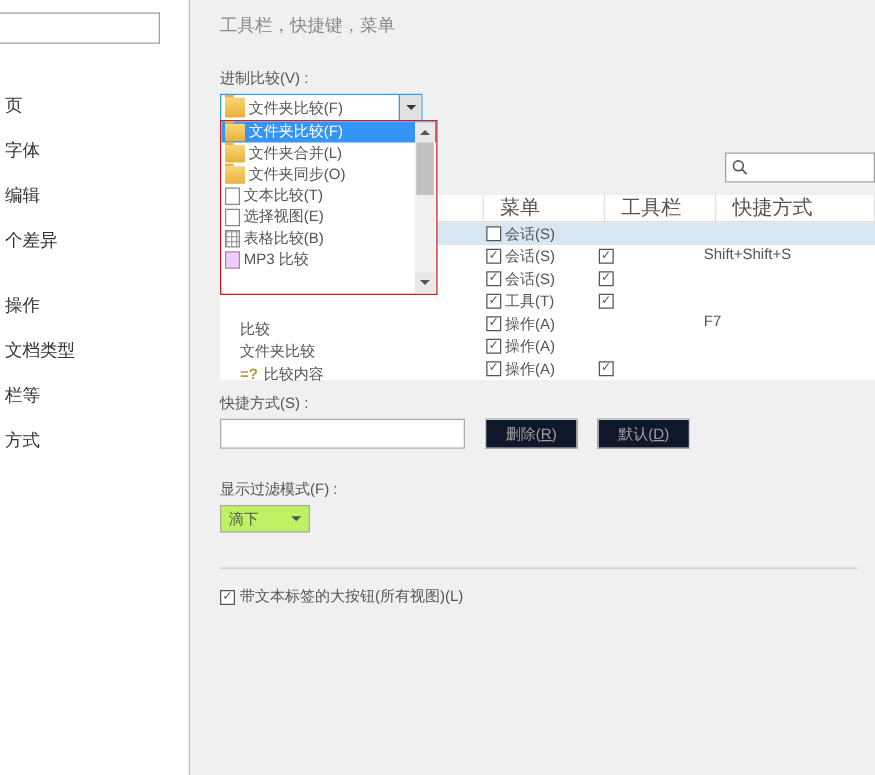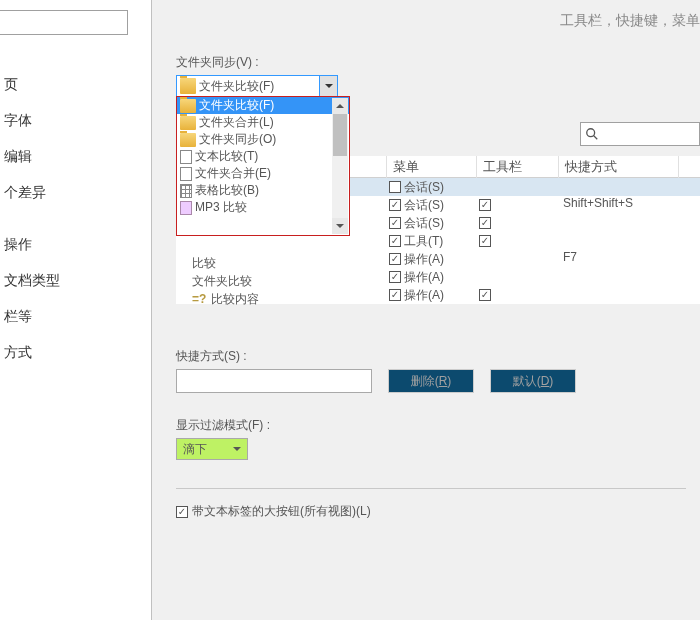--- a/index.html
+++ b/index.html
@@ -44,21 +44,20 @@
   flex: 1;
   background: #f0f0f0;
   padding: 12px 0 0 24px;
   position: relative;
   color: #555;
 }
 .title {
   font-size: 14px;
   color: #888;
   margin-bottom: 24px;
-  text-align: right;
 }
 .label { margin-bottom: 4px; display: block; }
 .combo-wrap {
   position: relative;
   display: inline-block;
 }
 .combo {
   width: 162px;
   height: 22px;
   border: 1px solid #3399ff;
@@ -157,21 +156,22 @@
   top: 156px;
   left: 24px;
   right: 0;
 }
 .thead {
   display: flex;
   background: #fff;
   border-bottom: 1px solid #d0d0d0;
   height: 22px;
   align-items: center;
-  font-size: 13px;
+  font-size: 16px;
+  justify-content: space-between;
 }
 .thead > div { border-right: 1px solid #e0e0e0; padding-left: 6px; height: 22px; line-height: 22px; }
 .tbody { background: #fff; }
 .trow {
   display: flex;
   height: 18px;
   font-size: 12px;
 }
 .trow.selected { background: #d8e6f2; }
 .col-cmd { width: 211px; padding-left: 4px; display: flex; align-items: center; gap: 4px; }
@@ -183,29 +183,29 @@
   border: 1px solid #555;
   background: #fff;
   display: inline-flex;
   align-items: center;
   justify-content: center;
   font-size: 10px;
   line-height: 10px;
 }
 .chk.on::after { content: "✓"; font-size: 10px; }
 .desc { margin-top: 176px; font-size: 12px; color: #555; }
-.section { margin-top: 58px; }
+.section { margin-top: 24px; }
 .input-row { display: flex; gap: 16px; align-items: center; margin-top: 4px; }
 .txt-input {
   width: 196px; height: 24px;
   border: 1px solid #a9a9a9; background: #fff;
 }
 .btn-dis {
-  width: 86px; height: 24px;
-  background: #0c4a6e;
+  width: 74px; height: 24px;
+  background: #0f172a;
   border: 1px solid #ccc;
   color: #a0a0a0;
   font-size: 12px;
   display: inline-flex; align-items: center; justify-content: center;
 }
 .btn-dis u { text-decoration: underline; }
 .select-sm {
   width: 72px; height: 22px;
   border: 1px solid #a9a9a9;
   background: #bef264;
@@ -256,21 +256,21 @@
     <div class="side-gap"></div>
     <div class="side-item">操作</div>
     <div class="side-item">文档类型</div>
     <div class="side-item">栏等</div>
     <div class="side-item">方式</div>
   </div>
 
   <div class="main">
     <div class="title">工具栏，快捷键，菜单</div>
 
-    <span class="label">文件夹同步(V) :</span>
+    <span class="label">进制比较(V) :</span>
 
     <div class="combo-wrap">
       <div class="combo">
         <span class="ico ico-folder"></span>
         <span class="txt">文件夹比较(F)</span>
         <span class="arrow"></span>
       </div>
       <div class="dropdown">
         <div class="dd-list" id="dd-list">
             <div class="dd-item sel">
@@ -284,21 +284,21 @@
             <div class="dd-item">
               <span class="ico ico-folder"></span>
               <span>文件夹同步(O)</span>
             </div>
             <div class="dd-item">
               <span class="ico ico-docs"></span>
               <span>文本比较(T)</span>
             </div>
             <div class="dd-item">
               <span class="ico ico-docs"></span>
-              <span>文件夹合并(E)</span>
+              <span>选择视图(E)</span>
             </div>
             <div class="dd-item">
               <span class="ico ico-grid"></span>
               <span>表格比较(B)</span>
             </div>
             <div class="dd-item">
               <span class="ico ico-note"></span>
               <span>MP3 比较</span>
             </div>
           </div>

